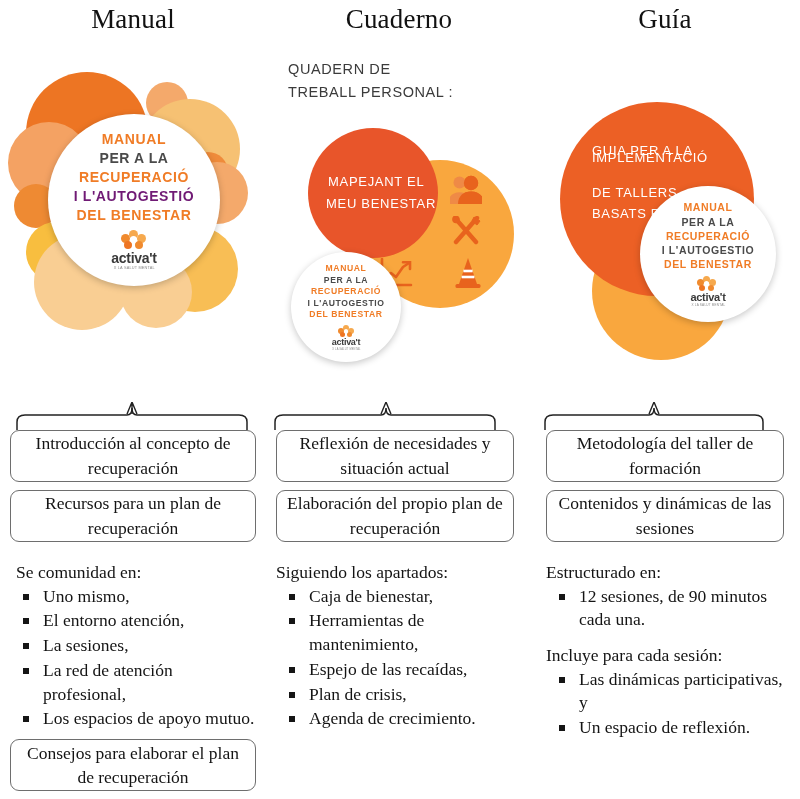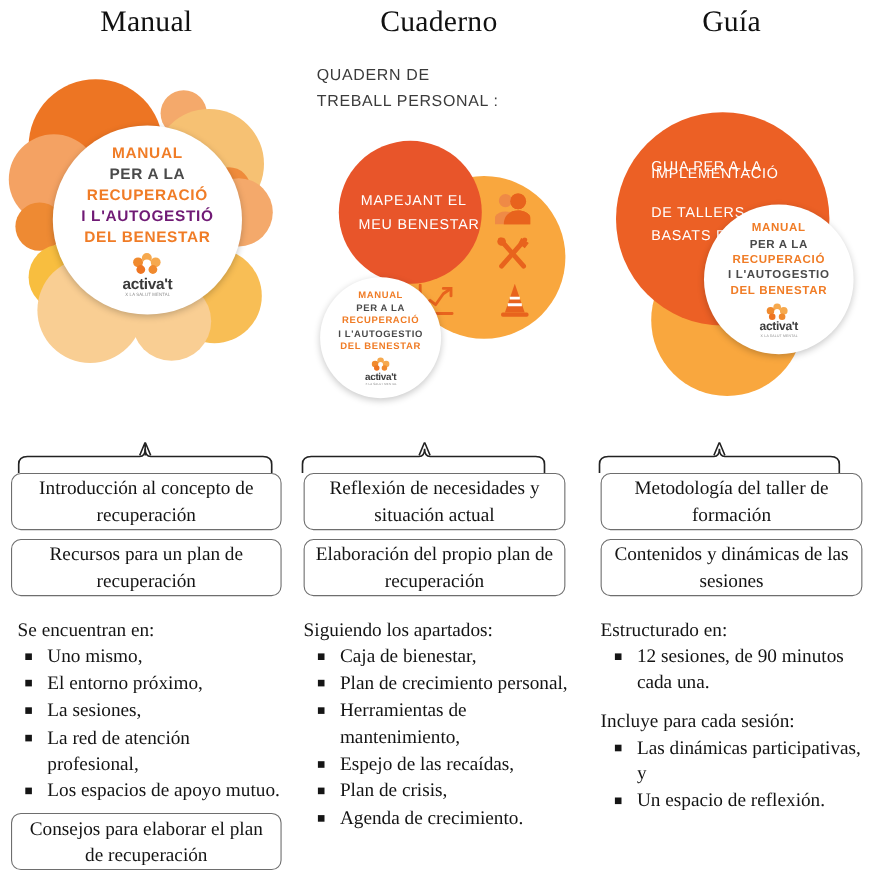--- a/index.html
+++ b/index.html
@@ -216,24 +216,24 @@
       <path d="M17 28 L17 20 Q17 13 25 13 L127 13 Q132 13 132 6 Q132 13 137 13 L239 13 Q247 13 247 20 L247 28" stroke="#222" stroke-width="1.5" fill="none" stroke-linecap="round"></path>
     </svg>
   </div>
 
   <div style="padding:0 10px;">
     <div class="box" style="width:246px; height:52px; display:flex; align-items:center; justify-content:center;">Introducción al concepto de recuperación</div>
     <div class="box" style="width:246px; height:52px; display:flex; align-items:center; justify-content:center; margin-top:8px;">Recursos para un plan de recuperación</div>
   </div>
 
   <div style="padding:0 10px; margin-top:18px;">
-    <div class="lead" style="margin-left:6px;">Se encuentran en:</div>
+    <div class="lead" style="margin-left:6px;">Se comunidad en:</div>
     <ul class="bullets">
       <li>Uno mismo,</li>
-      <li>El entorno próximo,</li>
+      <li>El entorno atención,</li>
       <li>La sesiones,</li>
       <li>La red de atención profesional,</li>
       <li>Los espacios de apoyo mutuo.</li>
     </ul>
     <div class="box" style="width:246px; height:52px; display:flex; align-items:center; justify-content:center; margin-top:8px;">Consejos para elaborar el plan de recuperación</div>
   </div>
 </div>
 
 <div class="column" id="col-2">
 
@@ -323,21 +323,20 @@
 
   <div style="padding:0 10px;">
     <div class="box" style="width:238px; height:52px; display:flex; align-items:center; justify-content:center;">Reflexión de necesidades y situación actual</div>
     <div class="box" style="width:238px; height:52px; display:flex; align-items:center; justify-content:center; margin-top:8px;">Elaboración del propio plan de recuperación</div>
   </div>
 
   <div style="padding:0 10px; margin-top:18px;">
     <div class="lead" style="margin-left:0px;">Siguiendo los apartados:</div>
     <ul class="bullets">
       <li>Caja de bienestar,</li>
-      <li>Plan de crecimiento personal,</li>
       <li>Herramientas de mantenimiento,</li>
       <li>Espejo de las recaídas,</li>
       <li>Plan de crisis,</li>
       <li>Agenda de crecimiento.</li>
     </ul>
   </div>
 </div>
 
 <div class="column" id="col-3">
 

